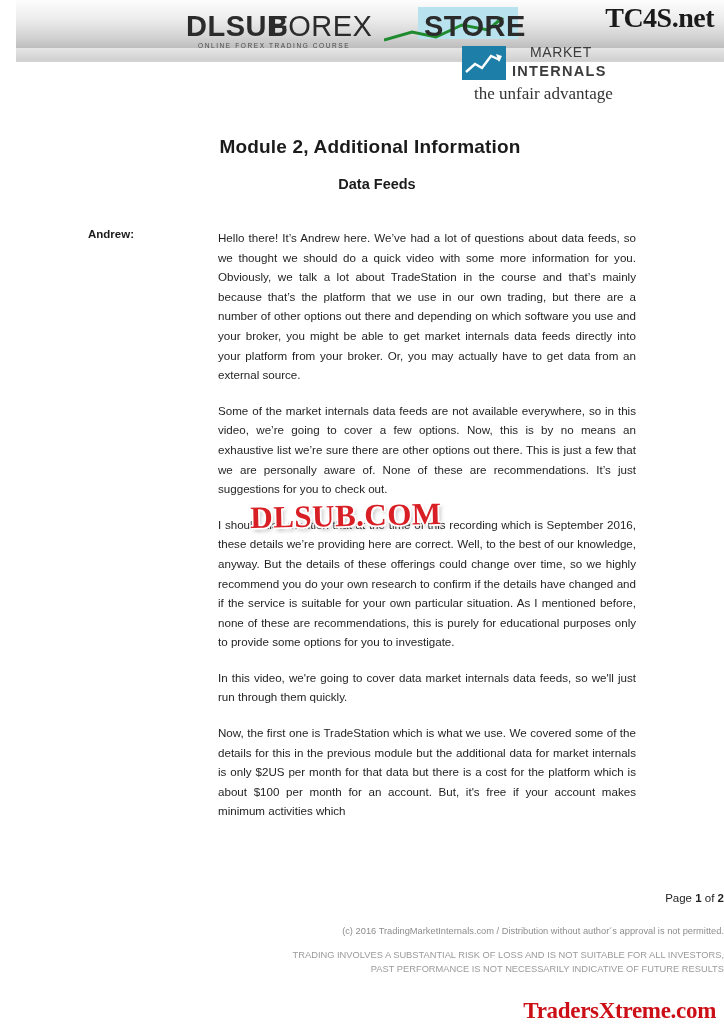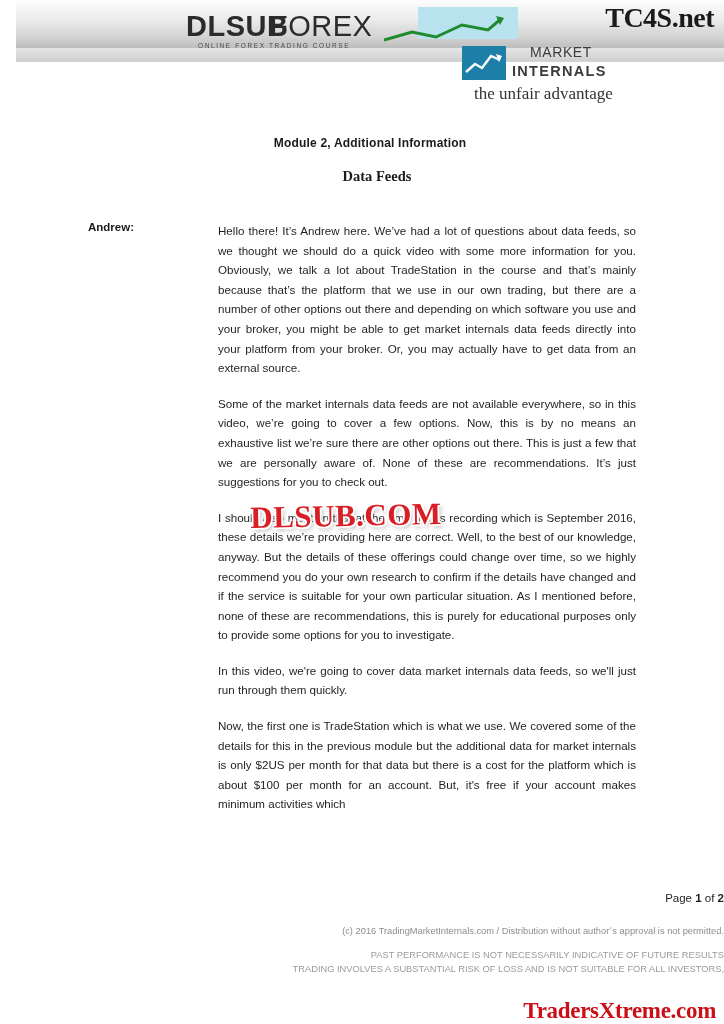--- a/index.html
+++ b/index.html
@@ -131,33 +131,32 @@
     font-family: "Liberation Serif", serif;
   }
 
   
   .page {
     position: relative;
     width: 724px;
   }
   .doc-title {
     text-align: center;
-    font-size: 12px;
+    font-size: 19px;
     font-weight: bold;
     margin: 18px 0 0 0;
     padding-left: 16px;
     letter-spacing: 0.2px;
   }
   .doc-subtitle {
     text-align: center;
     font-size: 14.5px;
     font-weight: bold;
     margin: 18px 0 0 0;
     padding-left: 30px;
-    font-family: Liberation Serif, serif;
   }
 
   .transcript {
     position: relative;
     margin-top: 36px;
     padding: 0 88px 0 88px;
   }
   .speaker {
     position: absolute;
     left: 88px;
@@ -257,20 +256,21 @@
   <div class="header-grad"></div>
 
   <div class="bfs-logo">
     <div class="bfs-store-box"></div>
     <svg class="bfs-arrow" viewBox="0 0 120 26">
       <polyline points="0,24 28,16 52,21 78,9 104,14 118,2" fill="none" stroke="#1f8a2e" stroke-width="3"></polyline>
       <polygon points="112,0 120,2 116,9" fill="#1f8a2e"></polygon>
     </svg>
     <div class="bfs-best">DLSUB</div>
     <div class="bfs-forex">FOREX</div>
+    <div class="bfs-store">STORE</div>
     <div class="bfs-sub">ONLINE FOREX TRADING COURSE</div>
   </div>
 
   <div class="tc4s">TC4S.net</div>
 
   <div class="mi-logo">
     <div class="mi-icon">
       <svg viewBox="0 0 44 34" width="44" height="34">
         <rect x="0" y="0" width="44" height="34" fill="#1d7fa8"></rect>
         <polyline points="4,26 13,18 20,22 29,10 38,14" fill="none" stroke="#ffffff" stroke-width="2.4"></polyline>
@@ -302,19 +302,19 @@
 <div class="watermark">
   <span class="watermark-text">DLSUB.COM</span>
 </div>
 
 <div class="footer">
   <div class="page-num">
     <span>Page </span><b>1</b><span> of </span><b>2</b>
   </div>
   <div class="copyright">(c) 2016 TradingMarketInternals.com / Distribution without author´s approval is not permitted.</div>
   <div class="risk">
+    <div>TRADING INVOLVES A SUBSTANTIAL RISK OF LOSS AND IS NOT SUITABLE FOR ALL INVESTORS,</div>
     <div>PAST PERFORMANCE IS NOT NECESSARILY INDICATIVE OF FUTURE RESULTS</div>
-    <div>TRADING INVOLVES A SUBSTANTIAL RISK OF LOSS AND IS NOT SUITABLE FOR ALL INVESTORS,</div>
   </div>
 </div>
 
 <div class="tx-brand">TradersXtreme.com</div>
 <div class="edge-left"></div>
 
 </body></html>

